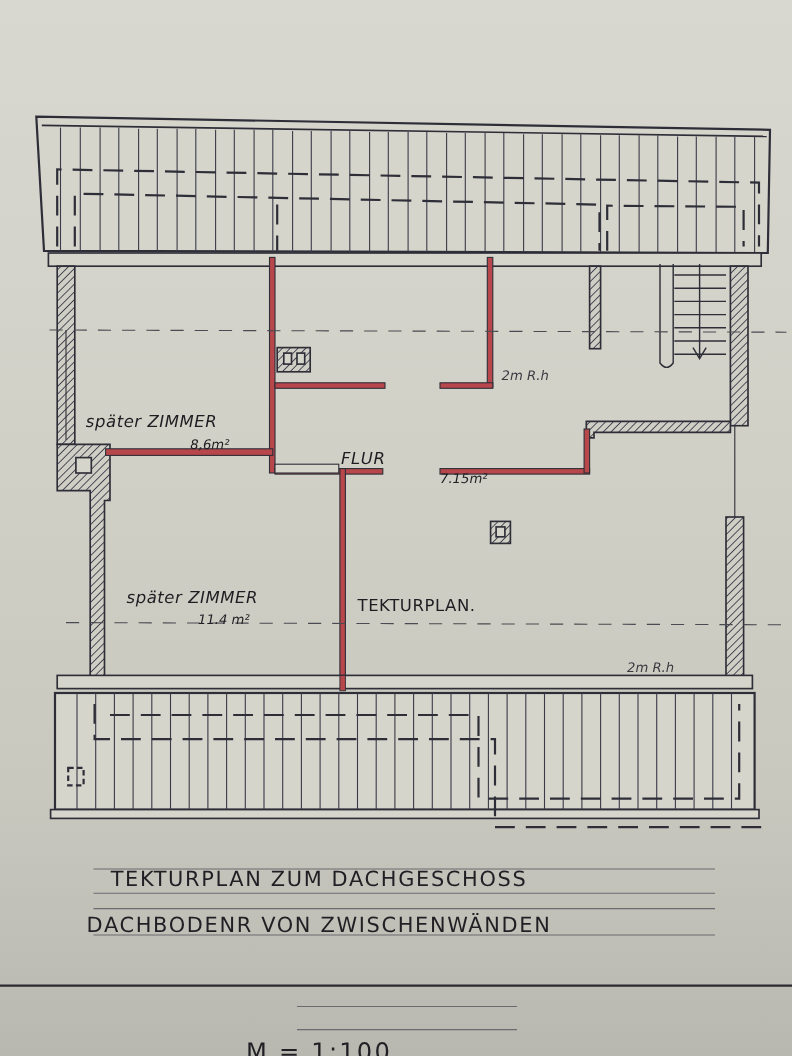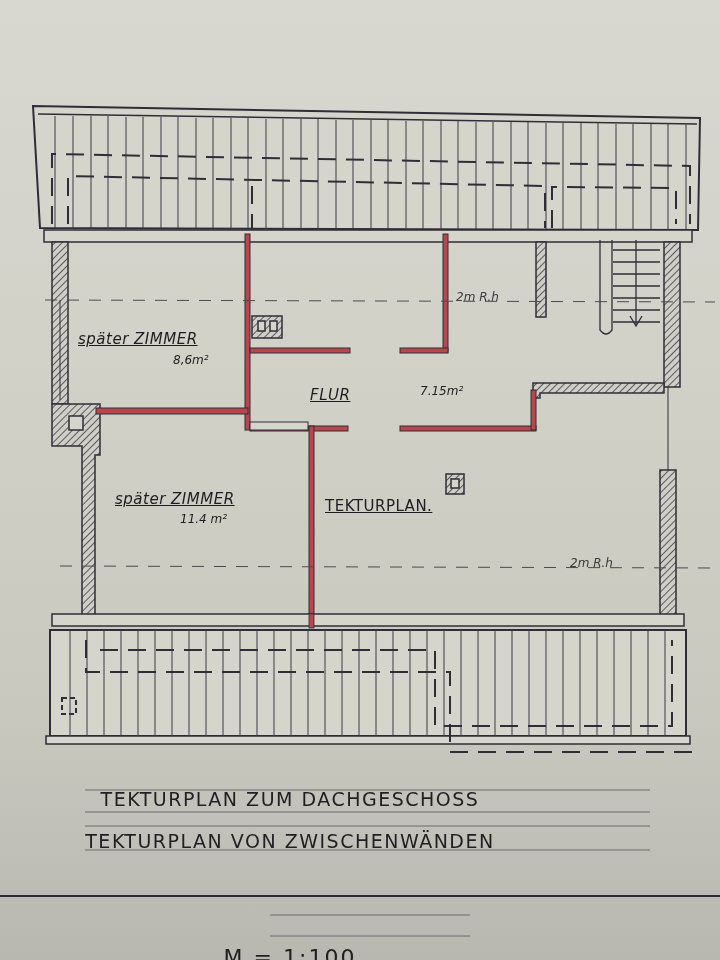--- a/index.html
+++ b/index.html
@@ -6,22 +6,23 @@
   body {
     width:720px; height:960px; overflow:hidden;
     background: linear-gradient(180deg,#d9d8d0 0%,#d2d1c8 40%,#c9c8bf 75%,#b9b8b0 100%);
     font-family: "DejaVu Sans", sans-serif;
     position:relative;
   }
   #plan { position:absolute; left:0; top:0; }
   .label {
     position:absolute; color:#1e1e22; white-space:nowrap;
     font-family:"DejaVu Sans", sans-serif;
+    margin-top:44px;
   }
-  .room { font-size:15px; font-style:italic; letter-spacing:0.5px;text-decoration:underline; }
+  .room { font-size:15px; font-style:italic; letter-spacing:0.5px; }
   .area { font-size:12px; font-style:italic; }
   .rh   { font-size:12px; font-style:italic; color:#3a3a40; }
   .title {
     position:absolute; left:0; width:580px; text-align:center;
     font-size:19px; letter-spacing:1.5px; color:#1f1f24;
     font-family:"DejaVu Sans", sans-serif;
   }
   .scale { font-size:22px; letter-spacing:2px;margin-top:33px; }
 </style>
 </head>
@@ -192,21 +193,21 @@
     <line x1="0" y1="896" x2="720" y2="896" stroke="#2a2a30" stroke-width="2"></line>
     <line x1="270" y1="915" x2="470" y2="915"></line>
     <line x1="270" y1="936" x2="470" y2="936"></line>
   </g>
 </svg>
 
 <div class="label room" style="left:78px;top:330px;">später ZIMMER</div>
 <div class="label area" style="left:173px;top:353px;">8,6m²</div>
 <div class="label room" style="left:115px;top:490px;">später ZIMMER</div>
 <div class="label area" style="left:180px;top:512px;">11.4 m²</div>
-<div class="label room" style="left:310px;top:386px;text-align:center;">FLUR</div>
-<div class="label area" style="left:420px;top:384px;">7.15m²</div>
+<div class="label room" style="left:310px;top:364px;text-align:center;">FLUR</div>
+<div class="label area" style="left:400px;top:384px;">7.15m²</div>
 <div class="label room" style="left:325px;top:497px;font-style:normal;">TEKTURPLAN.</div>
 <div class="label rh" style="left:456px;top:290px;">2m R.h</div>
 <div class="label rh" style="left:570px;top:556px;">2m R.h</div>
 
 <div class="title" style="top:788px;">TEKTURPLAN ZUM DACHGESCHOSS</div>
-<div class="title" style="top:830px;">TEKTURPLAN VON ZWISCHENWÄNDEN</div>
+<div class="title" style="top:830px;">DACHBODENR VON ZWISCHENWÄNDEN</div>
 <div class="title scale" style="top:912px;">M = 1:100</div>
 
 </body></html>

